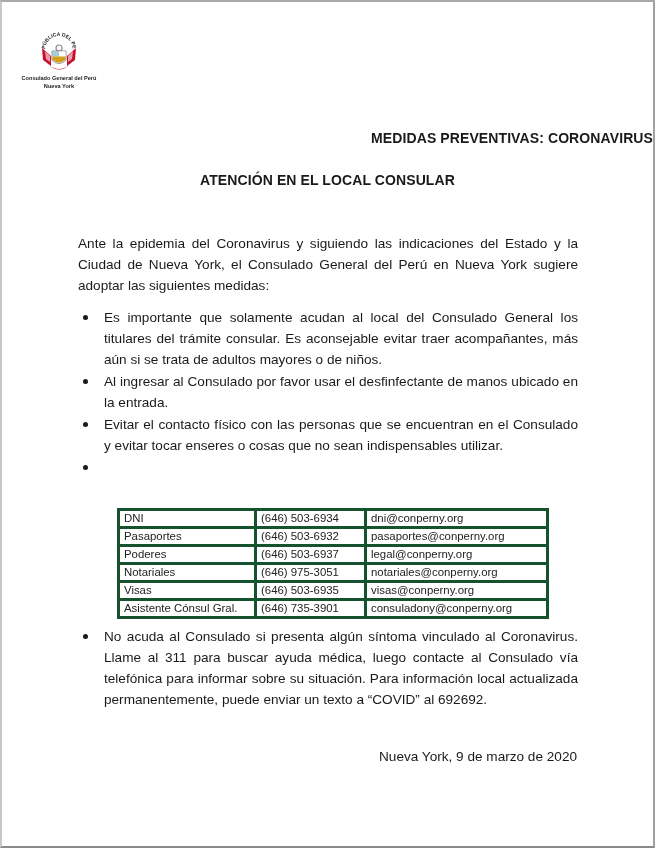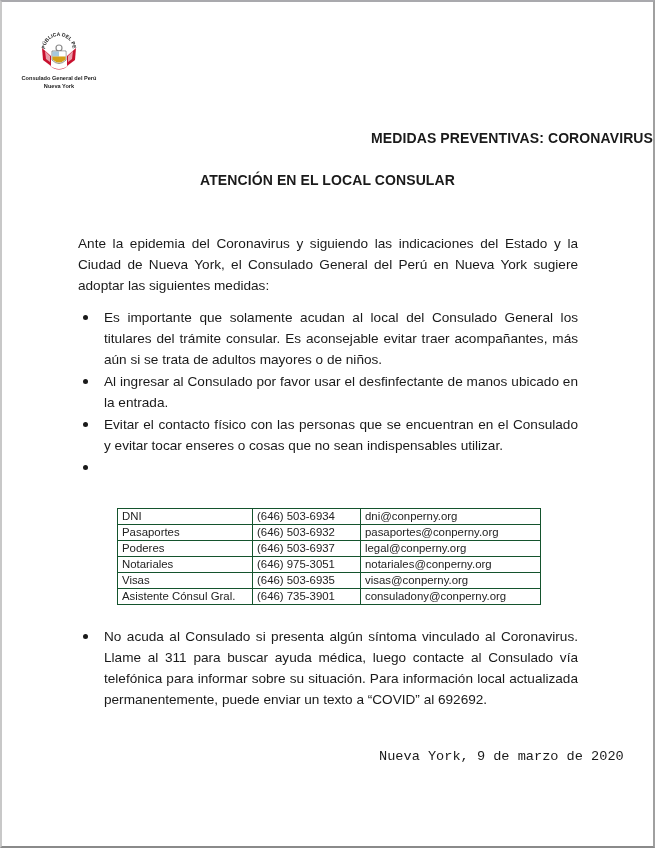--- a/index.html
+++ b/index.html
@@ -48,29 +48,29 @@
   }
   ul.measures li .bullet {
     position: absolute; left: 5px; top: 8px; width: 5px; height: 5px;
     border-radius: 50%; background: #1a1a1a;
   }
   .contacts {
     position: absolute; left: 115px; top: 506px;
     border-collapse: collapse; font-size: 11.4px; color: #222;
   }
   .contacts td {
-    border: 1px solid #14532d; padding: 0 4px; height: 15px; line-height: 15px;
+    border: 3px solid #14532d; padding: 0 4px; height: 15px; line-height: 15px;
     white-space: nowrap;
   }
   .contacts td.c1 { width: 126px; }
   .contacts td.c2 { width: 99px; }
   .contacts td.c3 { width: 171px; }
   ul.measures.after { top: 624px; }
   .signoff {
-    position: absolute; left: 377px; top: 747px; font-size: 13.6px; font-family: Liberation Mono, monospace;
+    position: absolute; left: 377px; top: 747px; font-size: 13.6px;
   }
 </style>
 </head>
 <body>
 
 <div class="page">
 
   <div class="logo">
     <svg width="44" height="44" viewBox="0 0 44 44">
       <defs>

